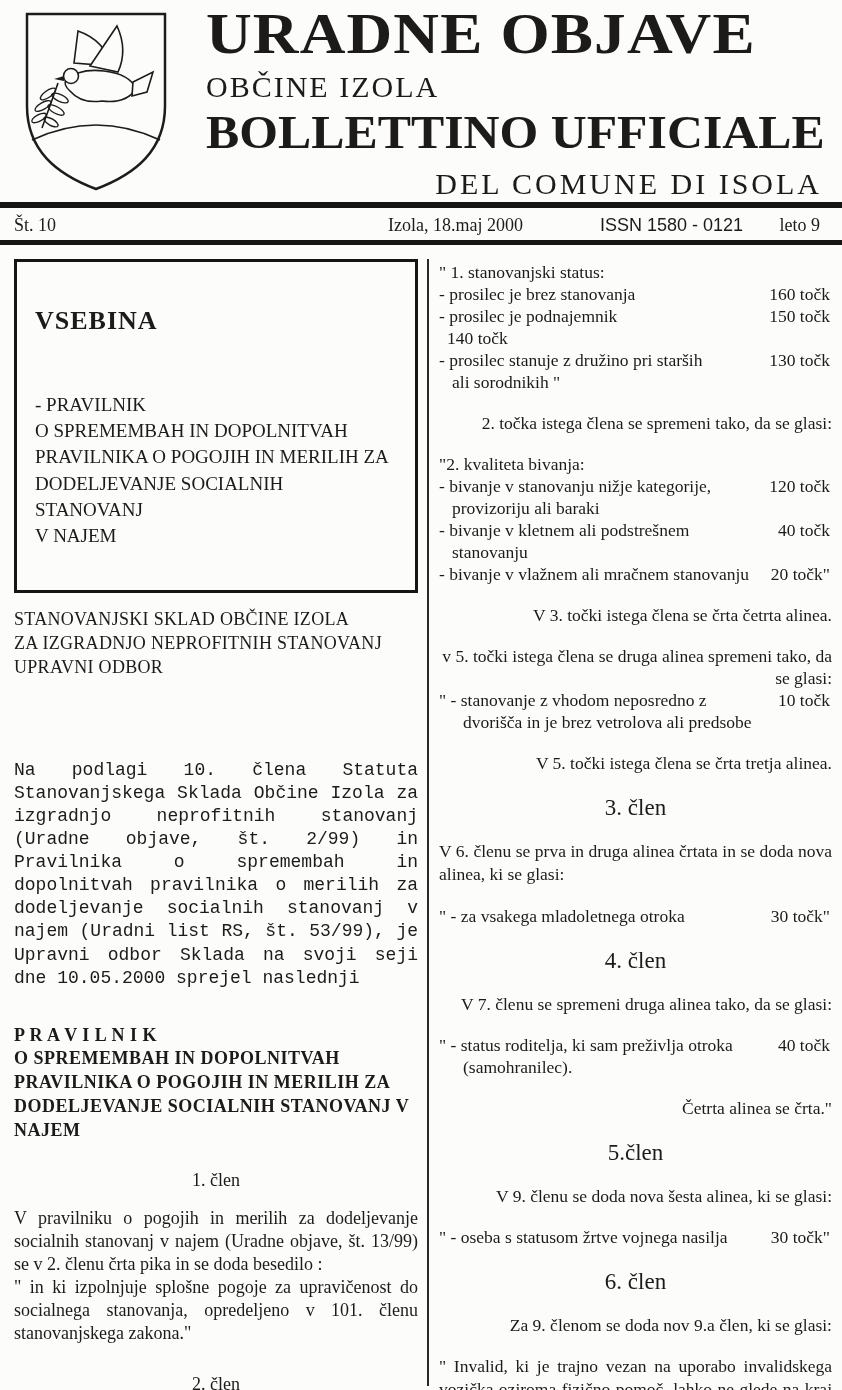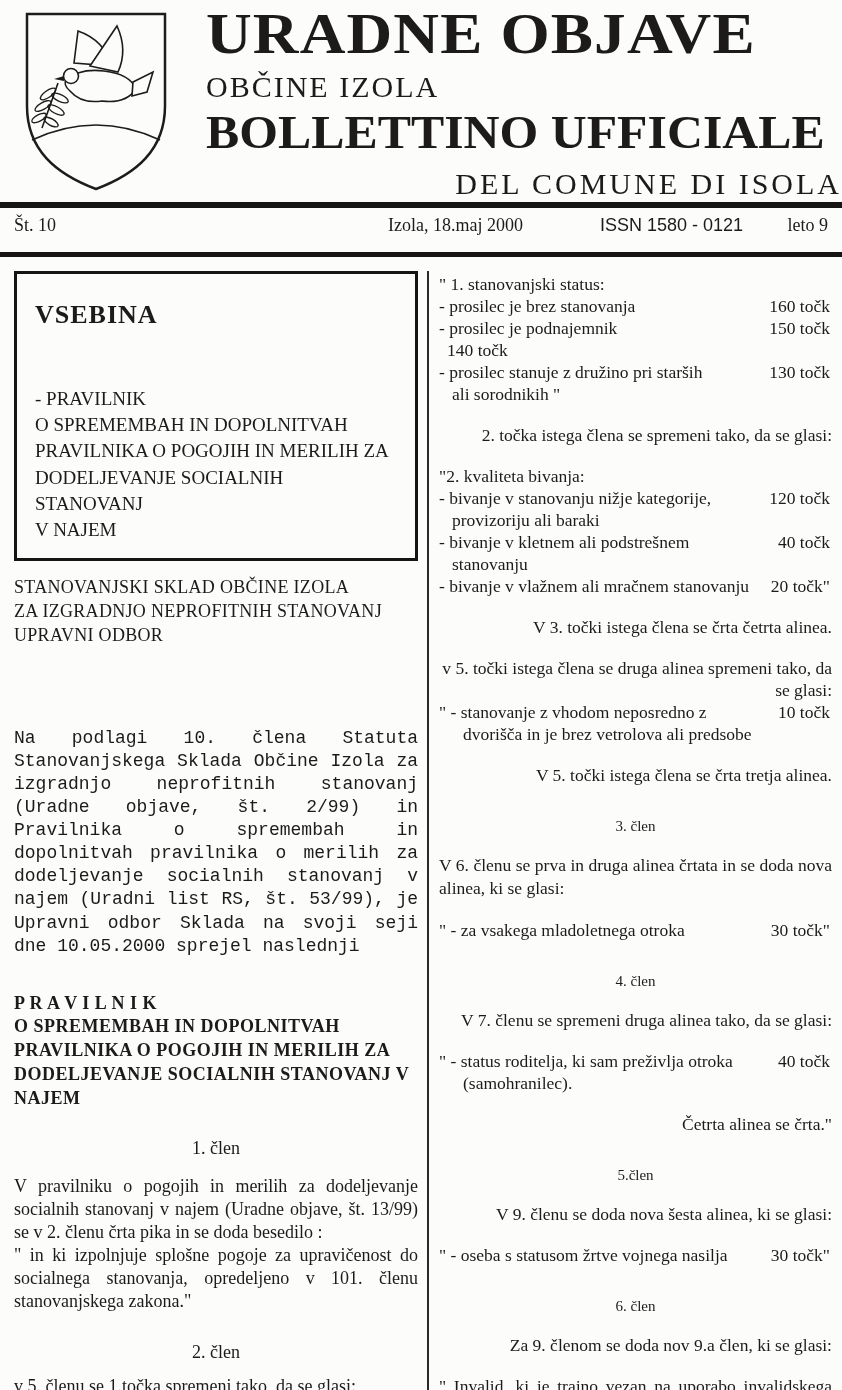--- a/index.html
+++ b/index.html
@@ -2,64 +2,64 @@
 <html><head>
 <meta charset="utf-8">
 <style>
   * { margin:0; padding:0; box-sizing:border-box; }
   html,body { background:#ffffff; }
   .page {
     width:842px; height:1390px; background:#fcfcfa; color:#1c1b19;
     font-family:"Liberation Serif", serif; position:relative; overflow:hidden;
   }
   
-  .header { display:flex; padding:6px 0 0 20px; height:202px; }
+  .header { display:flex; padding:6px 20px 0 20px; height:202px; }
   .logo { width:152px; height:184px; flex:0 0 auto; margin-top:4px; }
   .titles { flex:1; padding-left:34px; overflow:hidden; }
   .t1 { font-size:56px; font-weight:bold; line-height:1.02; white-space:nowrap;
         letter-spacing:1px; transform:scaleX(1.13); transform-origin:left center; }
   .t2 { font-size:30px; letter-spacing:2px; margin-top:7px; white-space:nowrap; }
   .t3 { font-size:47px; font-weight:bold; line-height:1.0; margin-top:5px; white-space:nowrap;
         letter-spacing:0px; transform:scaleX(1.06); transform-origin:left center; }
   .t4 { font-size:30px; letter-spacing:3px; margin-top:11px; white-space:nowrap;text-align:right; }
   .rule { height:6px; background:#161513; }
   .rule.thin { height:5px; }
-  .meta { position:relative; height:44px; font-size:18px; }
+  .meta { position:relative; height:32px; font-size:18px; }
   .meta > span { position:absolute; top:7px; }
   .meta-issue { left:14px; }
   .meta-date { left:388px; }
   .meta-issn { left:600px; font-family:"Liberation Sans", sans-serif; font-size:18px; }
-  .meta-year { right:14px; }
+  .meta-year { right:22px; }
   
   .content { display:flex; padding:14px 10px 0 14px; height:1141px; }
   .col-left { width:404px; flex:0 0 auto; }
   .divider { width:2px; background:#2a2926; margin-left:9px; flex:0 0 auto; }
   .col-right { flex:1; padding-left:10px; padding-top:2px; }
   
-  .vbox { border:3px solid #161513; height:290px; padding:26px 20px 0 18px; }
+  .vbox { border:3px solid #161513; height:334px; padding:44px 20px 0 18px; }
   .vbox-title { font-size:26px; font-weight:bold; letter-spacing:1px; }
   .vbox-item { font-size:19px; line-height:1.38; margin-top:56px; white-space:pre-line; }
   .issuer { margin-top:15px; font-size:18px; line-height:1.32; white-space:pre-line; letter-spacing:0.3px; }
   .preamble { margin-top:80px; font-size:18px; line-height:1.28; text-align:justify;font-family:Liberation Mono, monospace; }
   .act-title { margin-top:34px; text-align:left; font-weight:bold; font-size:18px;
                line-height:1.32; white-space:pre-line; letter-spacing:0.5px; }
   .clen-h { text-align:center; font-size:18px; margin-top:28px; }
   .lpara { font-size:18px; line-height:1.28; text-align:justify; }
   .lpara.first { margin-top:16px; }
   .lpara.last { margin-top:12px; text-align:left; }
   
   .phead { font-size:17.5px; line-height:22px; }
   .prow { display:flex; justify-content:space-between; font-size:17.5px; line-height:22px; }
   .prow .ptx { flex:1; }
   .prow .pts { white-space:nowrap; padding-left:8px; padding-right:2px; }
   .cont { padding-left:13px; }
   .cont2 { padding-left:24px; }
   .rpara { font-size:17.5px; line-height:22px; margin-top:19px;text-align:right; }
   .rpara.just { text-align:justify; line-height:23px; }
-  .rhead { text-align:center; font-size:15px; margin-top:32px; }
+  .rhead { text-align:center; font-size:23px; margin-top:21px; }
   .mt { margin-top:19px; }
 </style>
 </head>
 <body>
 
 <div class="page">
 
   <div class="header">
     <div class="logo">
       <svg viewBox="0 0 152 184" width="152" height="184">

